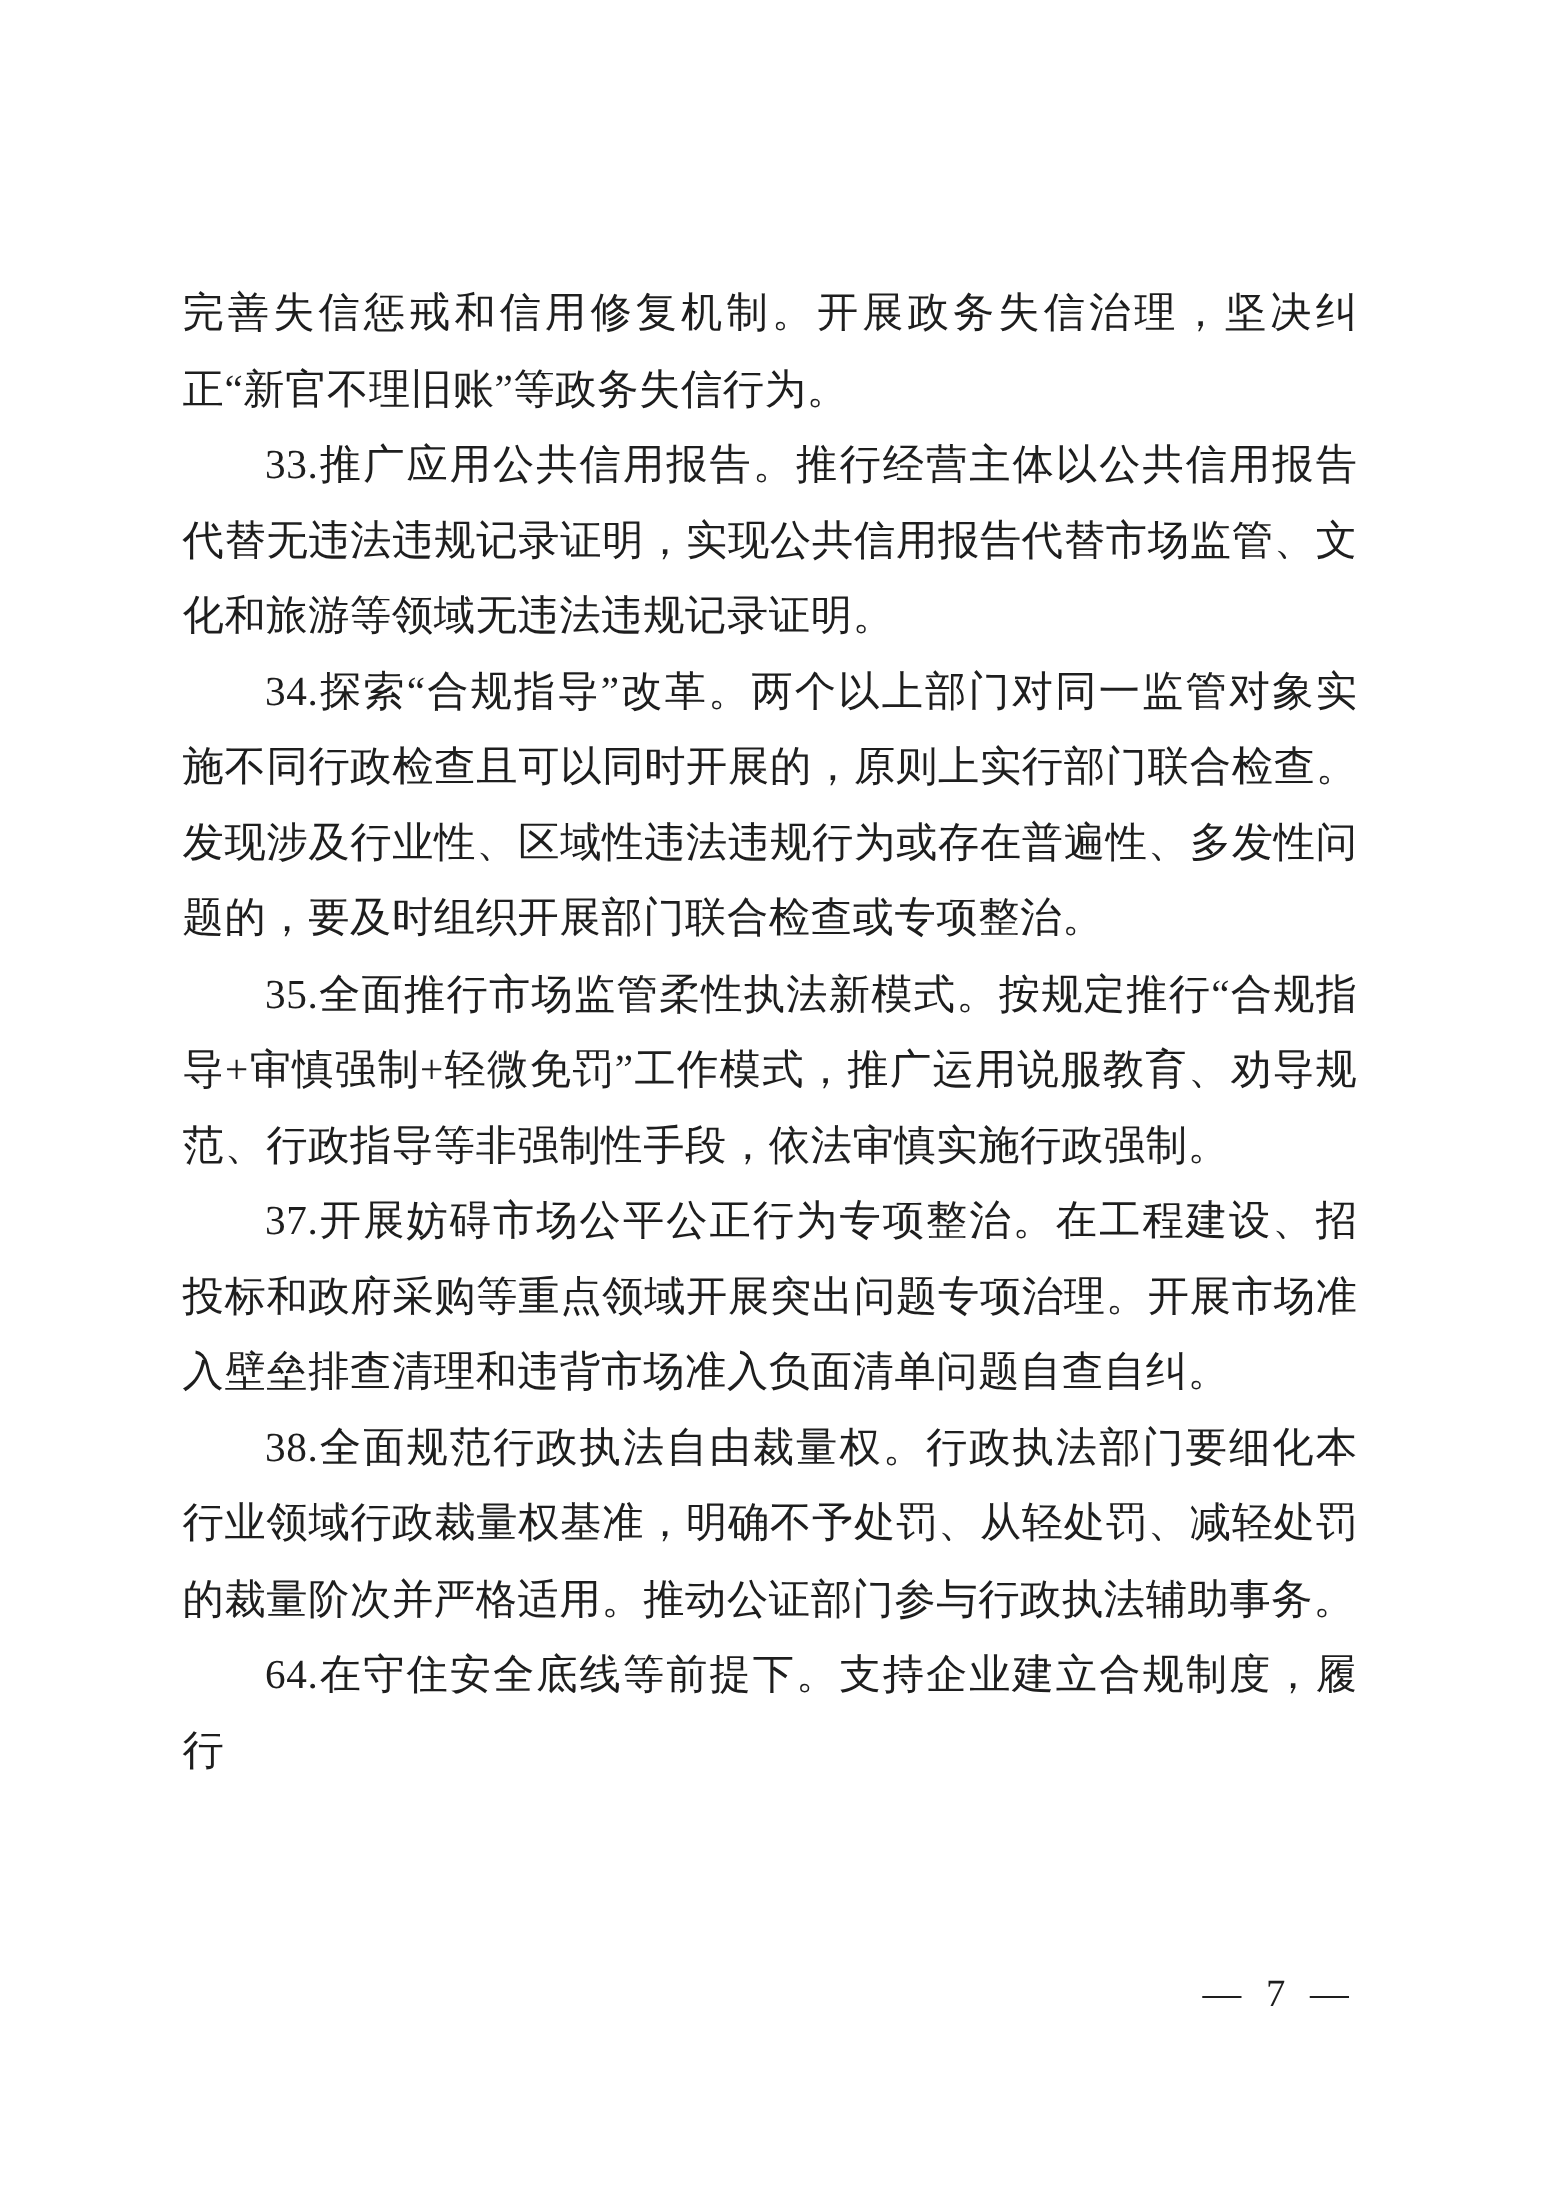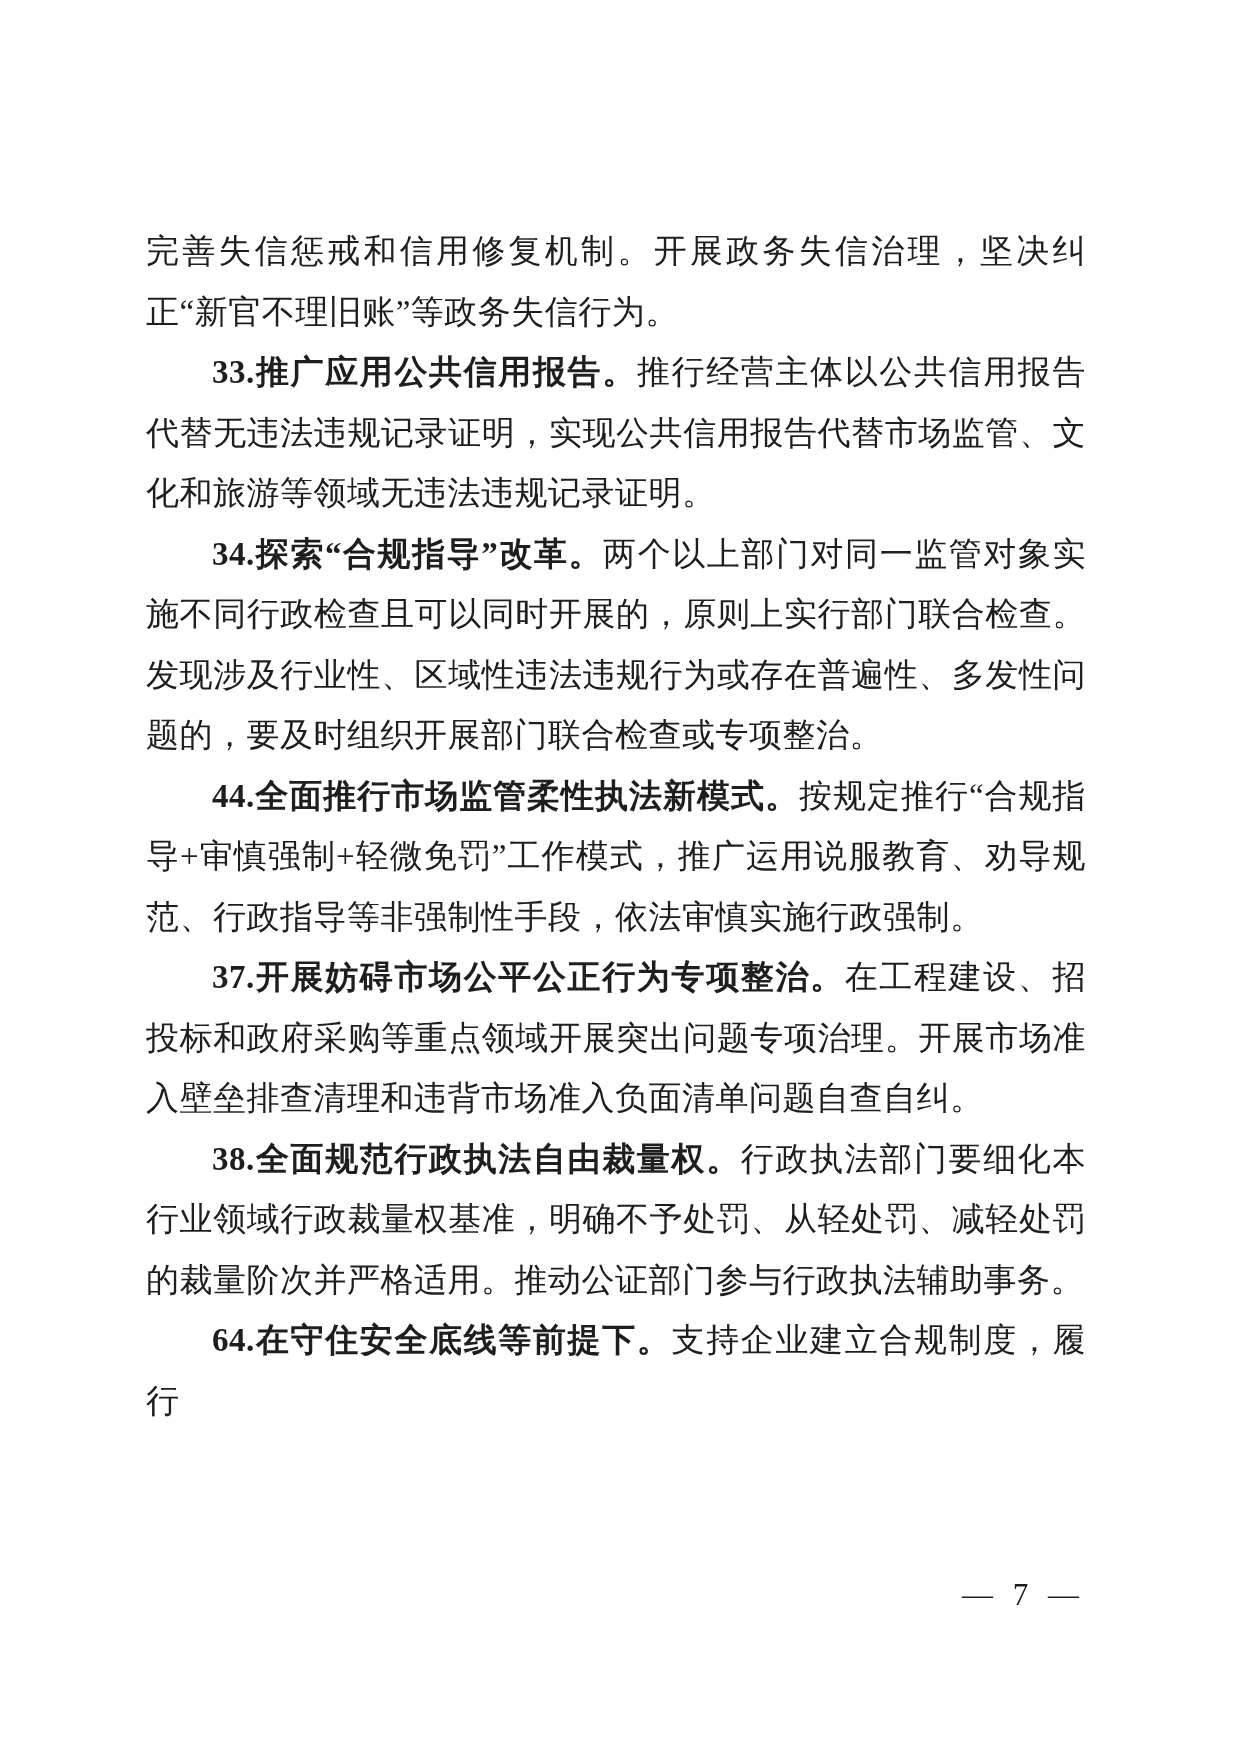--- a/index.html
+++ b/index.html
@@ -28,21 +28,21 @@
     letter-spacing: 0.5px;
   }
   .content p {
     margin: 0;
     padding: 0;
   }
   .para-indent {
     text-indent: 2em;
   }
   .item-title {
-    font-weight: 700;
+    font-weight: 400;
   }
   .page-number {
     position: absolute;
     top: 1577px;
     right: 156px;
     font-size: 31px;
     letter-spacing: 6px;
     color: #1e1e1e;
     white-space: nowrap;
   }
@@ -53,21 +53,21 @@
 <div class="page">
 
   <div class="content">
 
     <p><span>完善失信惩戒和信用修复机制。开展政务失信治理，坚决纠正“新官不理旧账”等政务失信行为。</span></p>
 
     <p class="para-indent"><span class="item-title">33.</span><span class="item-title">推广应用公共信用报告。</span><span>推行经营主体以公共信用报告代替无违法违规记录证明，实现公共信用报告代替市场监管、文化和旅游等领域无违法违规记录证明。</span></p>
 
     <p class="para-indent"><span class="item-title">34.</span><span class="item-title">探索“合规指导”改革。</span><span>两个以上部门对同一监管对象实施不同行政检查且可以同时开展的，原则上实行部门联合检查。发现涉及行业性、区域性违法违规行为或存在普遍性、多发性问题的，要及时组织开展部门联合检查或专项整治。</span></p>
 
-    <p class="para-indent"><span class="item-title">44.</span><span class="item-title">全面推行市场监管柔性执法新模式。</span><span>按规定推行“合规指导+审慎强制+轻微免罚”工作模式，推广运用说服教育、劝导规范、行政指导等非强制性手段，依法审慎实施行政强制。</span></p>
+    <p class="para-indent"><span class="item-title">35.</span><span class="item-title">全面推行市场监管柔性执法新模式。</span><span>按规定推行“合规指导+审慎强制+轻微免罚”工作模式，推广运用说服教育、劝导规范、行政指导等非强制性手段，依法审慎实施行政强制。</span></p>
 
 
     <p class="para-indent"><span class="item-title">37.</span><span class="item-title">开展妨碍市场公平公正行为专项整治。</span><span>在工程建设、招投标和政府采购等重点领域开展突出问题专项治理。开展市场准入壁垒排查清理和违背市场准入负面清单问题自查自纠。</span></p>
 
     <p class="para-indent"><span class="item-title">38.</span><span class="item-title">全面规范行政执法自由裁量权。</span><span>行政执法部门要细化本行业领域行政裁量权基准，明确不予处罚、从轻处罚、减轻处罚的裁量阶次并严格适用。推动公证部门参与行政执法辅助事务。</span></p>
 
     <p class="para-indent"><span class="item-title">64.</span><span class="item-title">在守住安全底线等前提下。</span><span>支持企业建立合规制度，履行</span></p>
 
   </div>
 

